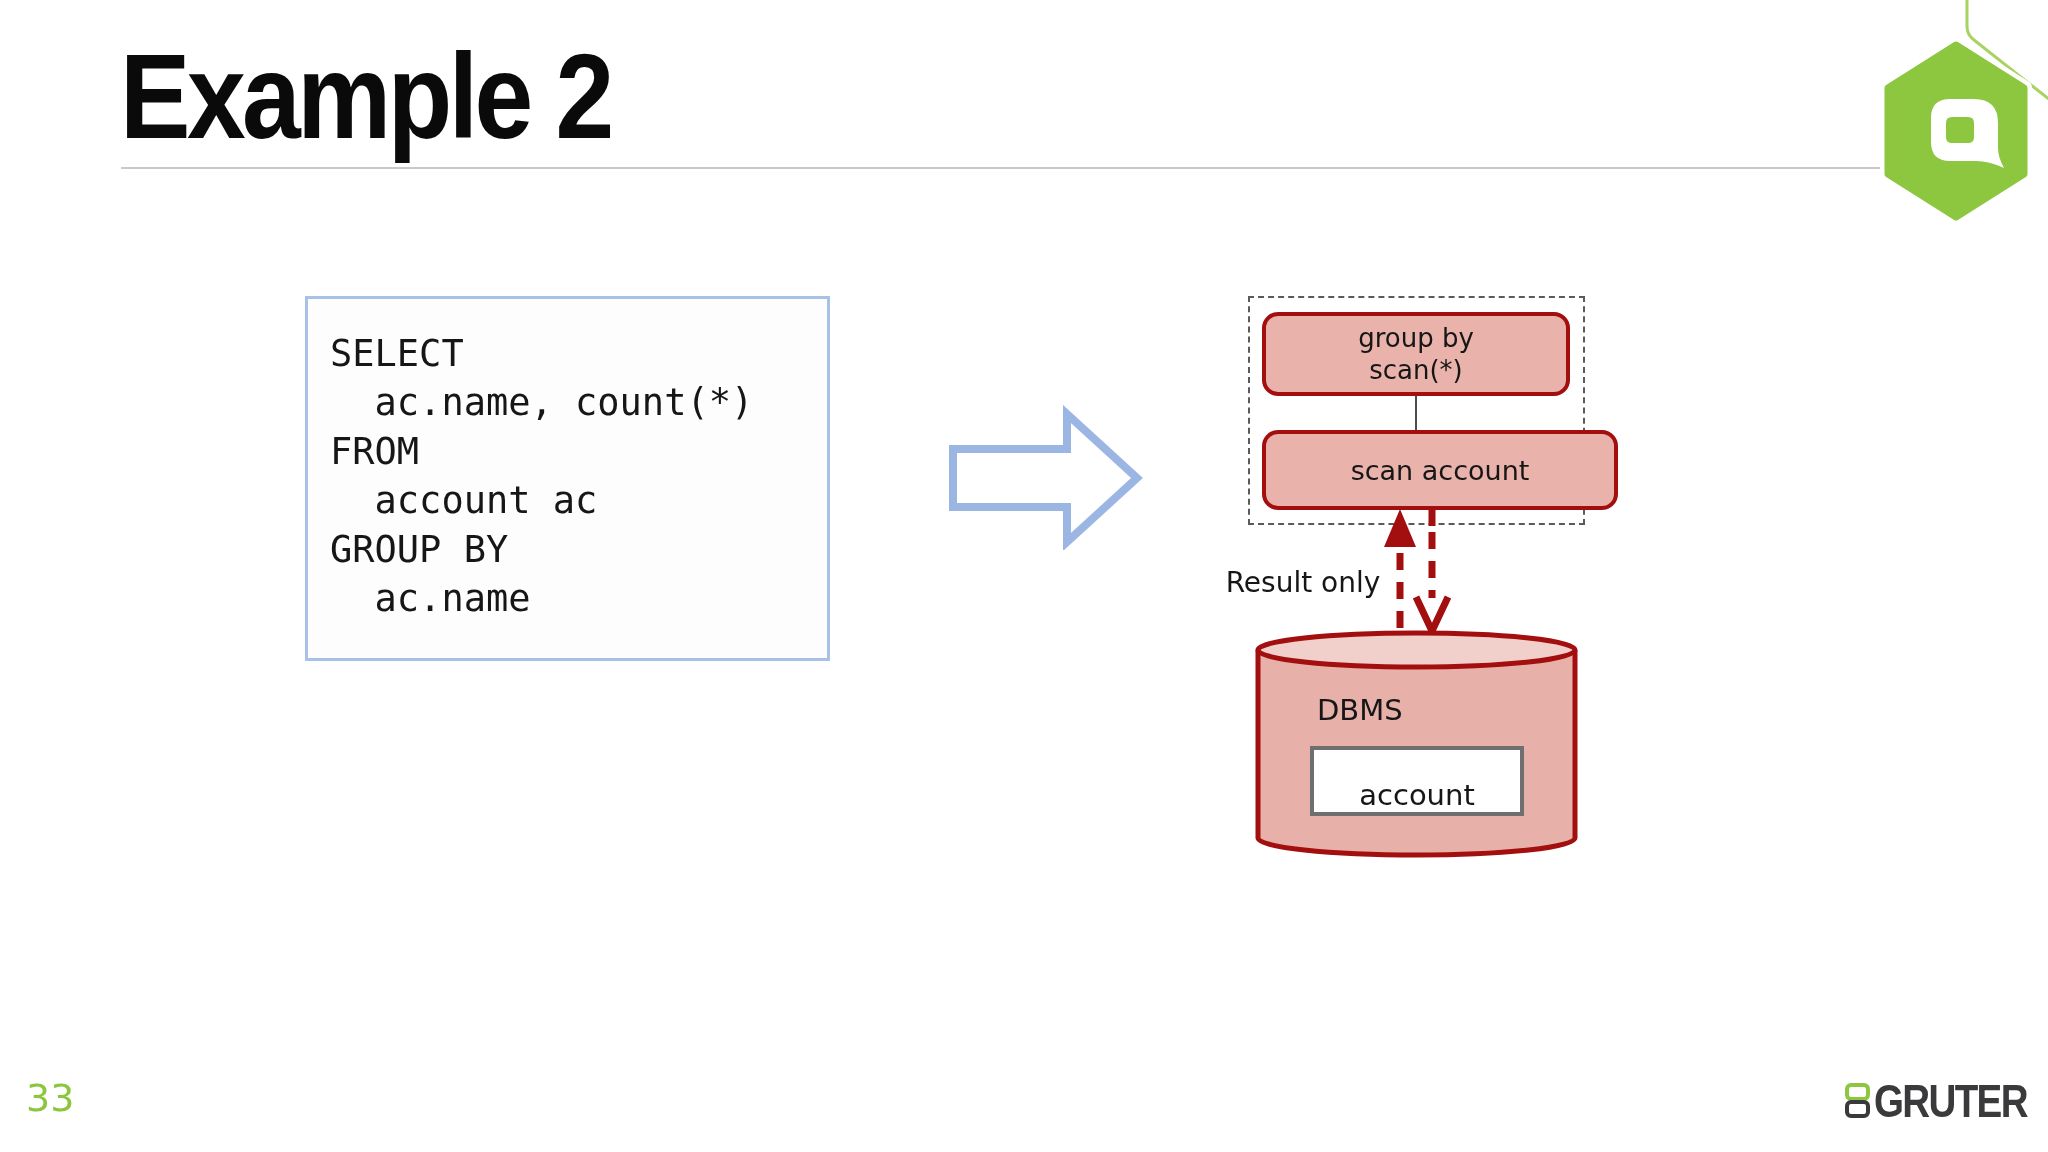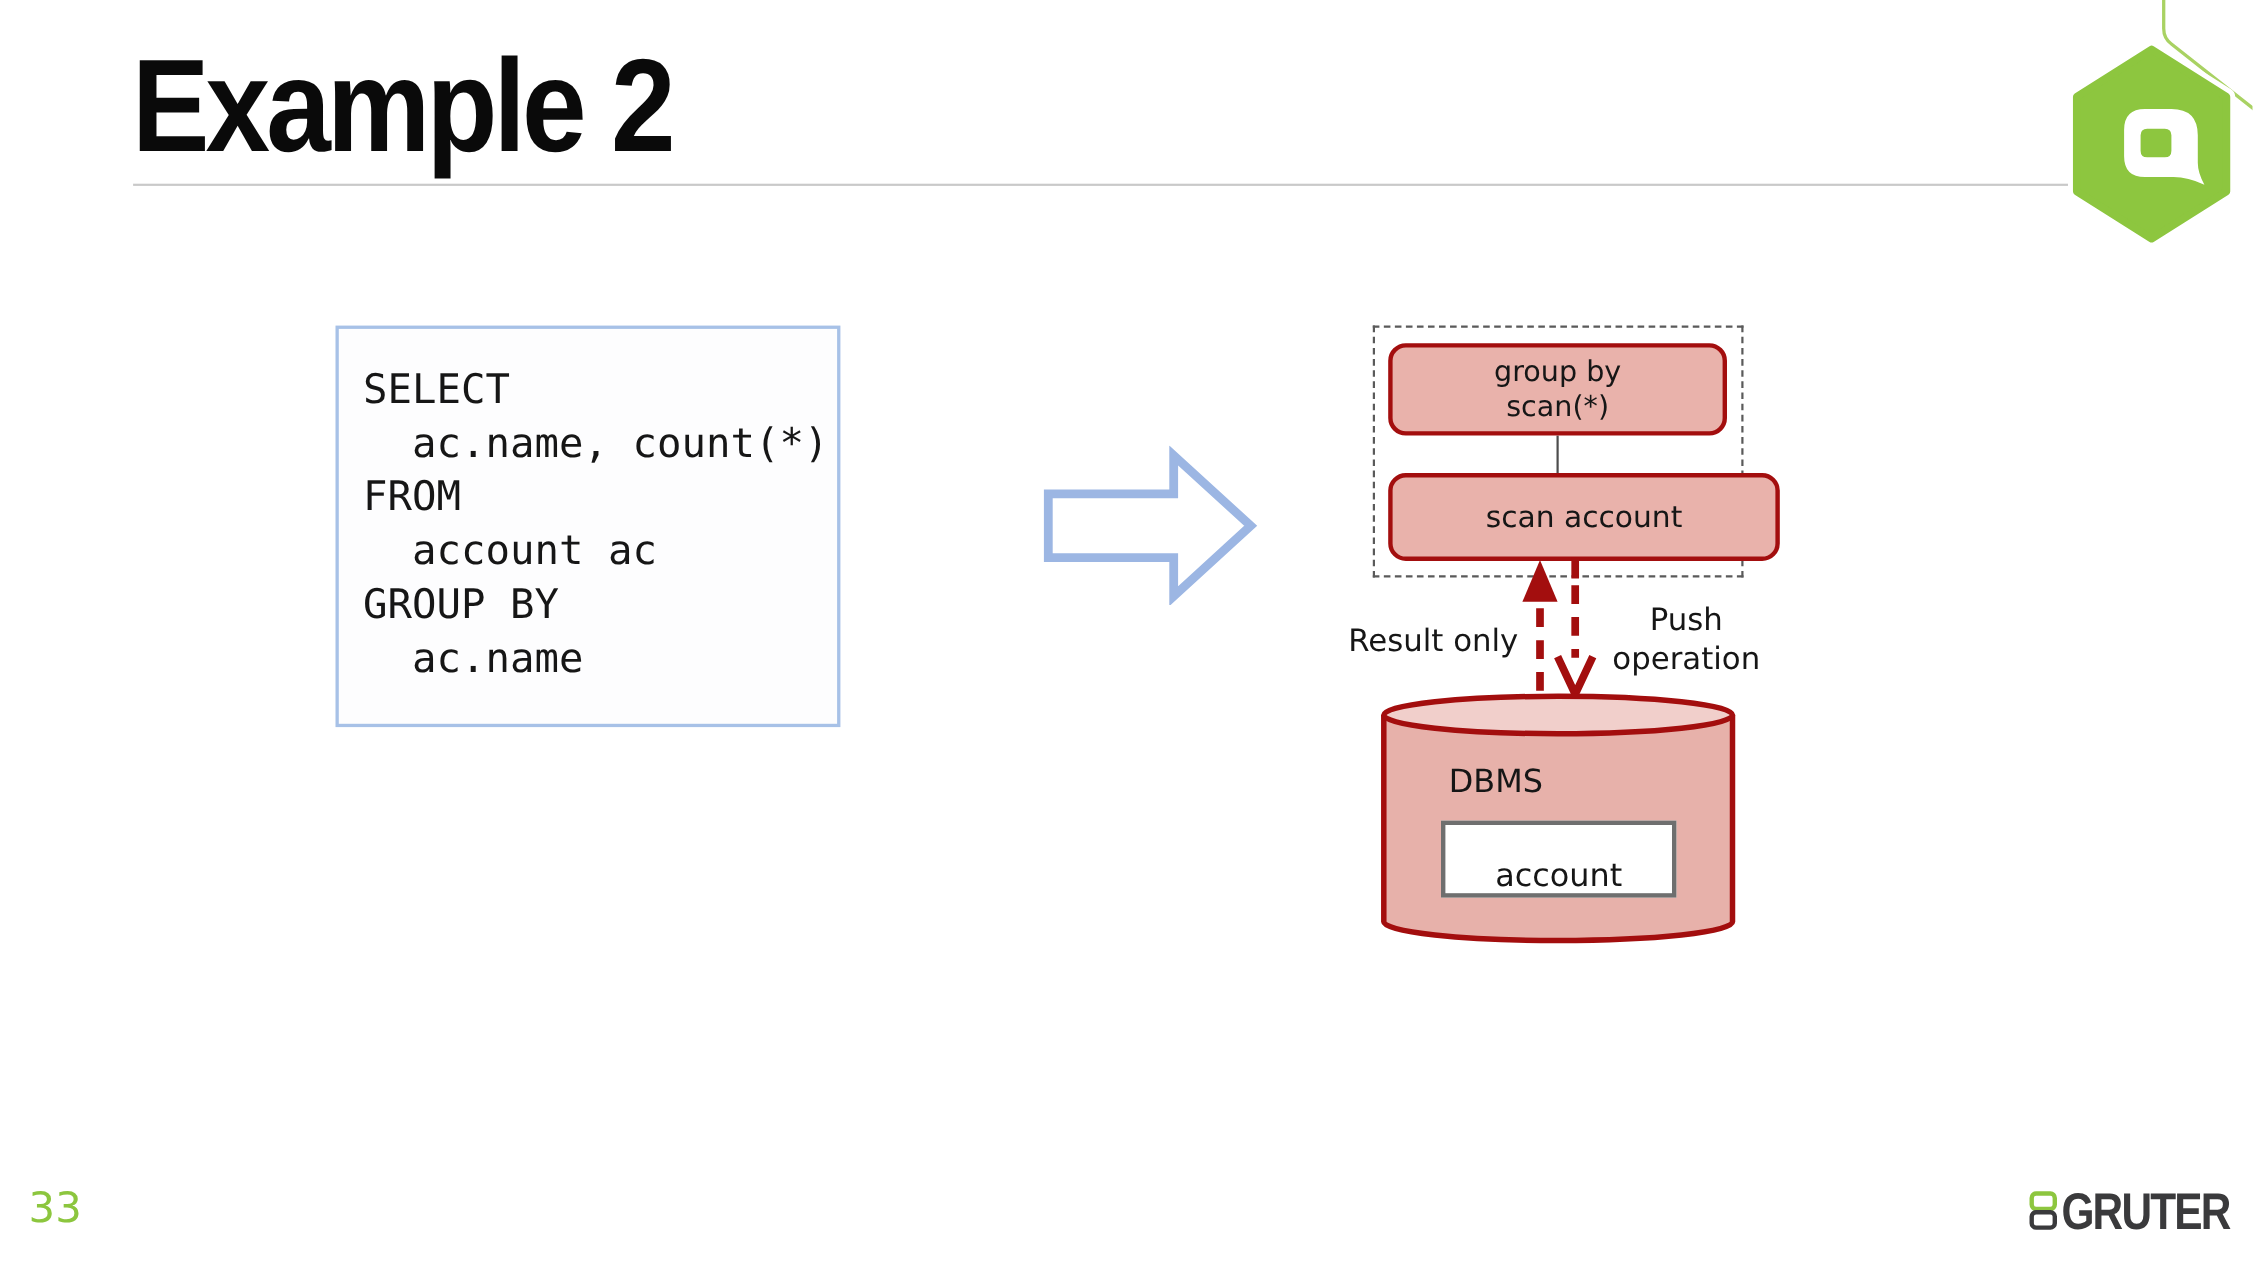--- a/index.html
+++ b/index.html
@@ -15,21 +15,21 @@
     font-weight:bold; font-size:120px; letter-spacing:-4px;
     color:#0a0a0a; white-space:nowrap;
     transform:scaleX(0.88); transform-origin:left top; line-height:1.18;
   }
   .title-underline {
     position:absolute; left:121px; top:167px; width:1762px; height:2px;
     background:#c9c9c9;
   }
   
   .sql-box {
-    position:absolute; left:305px; top:296px; width:459px; height:365px;
+    position:absolute; left:305px; top:296px; width:525px; height:365px;
     box-sizing:border-box; border:3px solid #a7c1e7; background:#fdfdfe;
   }
   .sql-box pre {
     margin:0; padding:30px 0 0 22px;
     font-family:"DejaVu Sans Mono", monospace;
     font-size:37px; line-height:49px; color:#161616;
   }
   
   .abs { position:absolute; }
   
@@ -120,24 +120,20 @@
       <polyline points="186,102 202,136 218,102" fill="none" stroke="#a30e0e" stroke-width="7"></polyline>
     </g>
 
     <g>
       <path d="M 28 155 L 28 343 A 158.5 17 0 0 0 345 343 L 345 155" fill="#e7b1aa" stroke="#a30e0e" stroke-width="5"></path>
       <ellipse cx="186.5" cy="155" rx="158.5" ry="17" fill="#f1cfcb" stroke="#a30e0e" stroke-width="5"></ellipse>
     </g>
   </svg>
 
   <div class="lbl lbl-result">Result only</div>
-  <div class="lbl lbl-push">
-    <div>Push</div>
-    <div>operation</div>
-  </div>
 
   <div class="dbms-label">DBMS</div>
   <div class="account-box">
     <span>account</span>
   </div>
 
   <div class="page-number">33</div>
 
   <div class="gruter">
     <svg width="28" height="38" viewBox="0 0 28 38">

